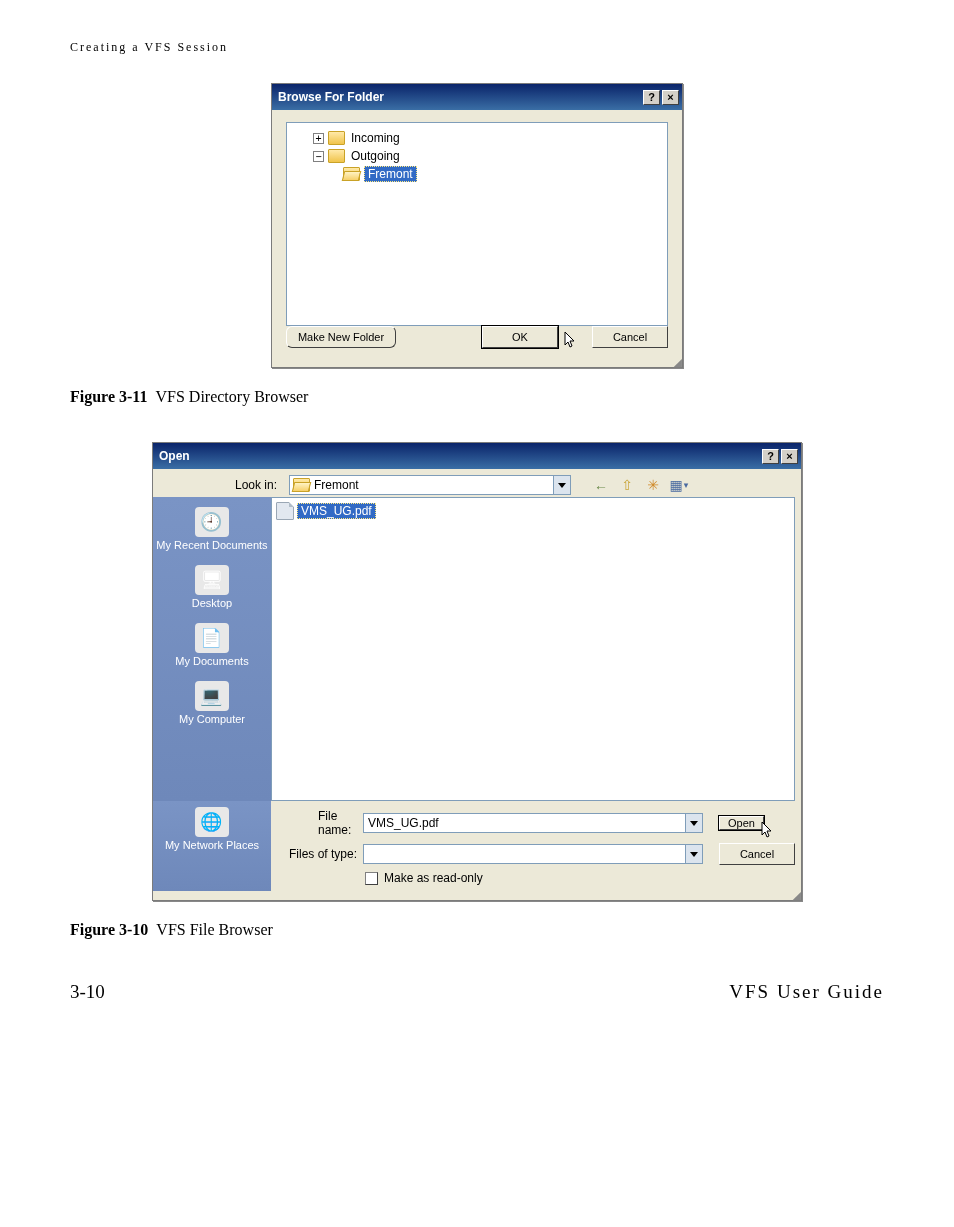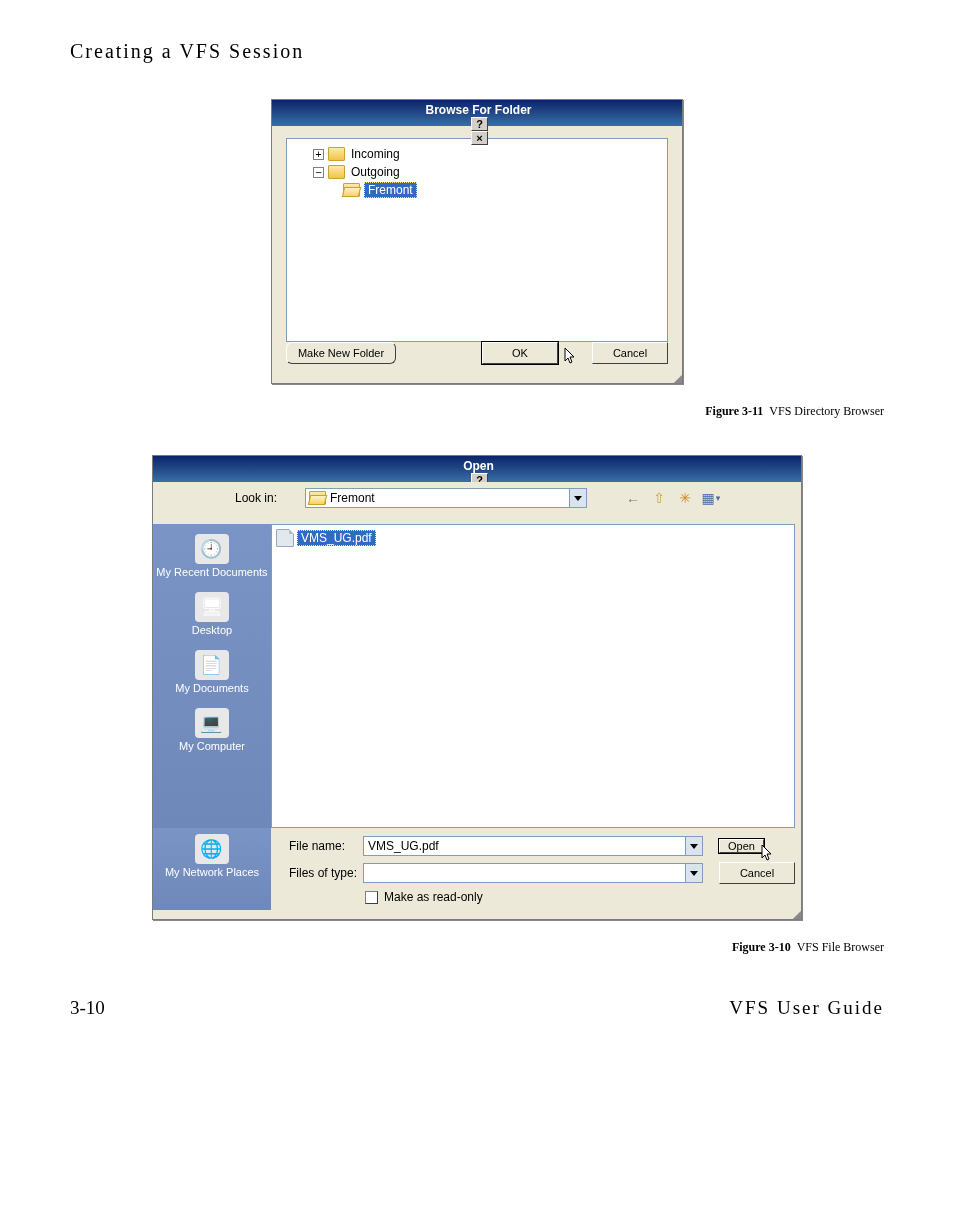--- a/index.html
+++ b/index.html
@@ -5,32 +5,32 @@
   body {
     margin: 0;
     padding: 40px 70px;
     font-family: "Times New Roman", serif;
     background: #fff;
     color: #000;
     width: 954px;
     box-sizing: border-box;
   }
   .page-header {
-    font-size: 20px;
+    font-size: 12px;
     letter-spacing: 2px;
-    margin-bottom: 36px;
+    margin-bottom: 28px;
   }
   .figure-wrap {
     text-align: center;
     margin: 0 auto 18px auto;
   }
   .caption {
-    font-size: 12px;
+    font-size: 16px;
     margin: 10px 0 36px 0;
-    text-align: right;
+    text-align: left;
   }
   .caption b { font-weight: bold; }
 
   
   .win-dialog {
     display: inline-block;
     text-align: left;
     border: 1px solid #7b7b7b;
     background: #ece9d8;
     font-family: Tahoma, Arial, sans-serif;
@@ -40,21 +40,20 @@
   }
   .titlebar {
     display: flex;
     align-items: center;
     background: linear-gradient(#0a246a, #3a6ea5);
     color: #fff;
     font-weight: bold;
     padding: 3px 3px 3px 6px;
     font-size: 12px;
     height: 20px;
-    flex-direction: column;
   }
   .titlebar .spacer { flex: 1; }
   .tb-btn {
     width: 17px;
     height: 15px;
     background: #d4d0c8;
     border: 1px solid #fff;
     border-right-color:#404040;
     border-bottom-color:#404040;
     margin-left: 2px;
@@ -159,22 +158,22 @@
   .open-dlg {
     width: 648px;
   }
   .open-body {
     display:flex;
     flex-direction: column;
   }
   .open-top-row {
     display:flex;
     align-items:center;
-    gap:22px;
-    padding: 6px 8px 16px 8px;
+    gap:6px;
+    padding: 6px 8px 2px 8px;
     background:#ece9d8;
   }
   .look-in-label {
     width: 116px;
     text-align: right;
     padding-right: 6px;
   }
   .combo {
     display:flex;
     align-items:center;
@@ -400,21 +399,21 @@
           </div>
         </div>
       </div>
 
       <div class="open-bottom">
         <div class="bottom-place">
           <div class="place-ico" style="margin-top:2px;">🌐</div>
           <div>My Network Places</div>
         </div>
 
-        <div class="field-label" style="grid-column:2;grid-row:1;">File name:</div>
+        <div class="field-label" style="grid-column:2;grid-row:1;margin-left:29px;">File name:</div>
         <div class="combo" style="grid-column:3;grid-row:1;">
           <span class="combo-text" style="padding-left:4px;">VMS_UG.pdf</span>
           <span class="drop-btn">
               <span class="drop-arrow"></span>
             </span>
         </div>
         <span style="grid-column:5;grid-row:1;position:relative;">
           <span class="win-btn default">Open</span>
           <span class="cursor-arrow" style="position:absolute;left:46px;top:4px;">
             <svg viewBox="0 0 14 18">

